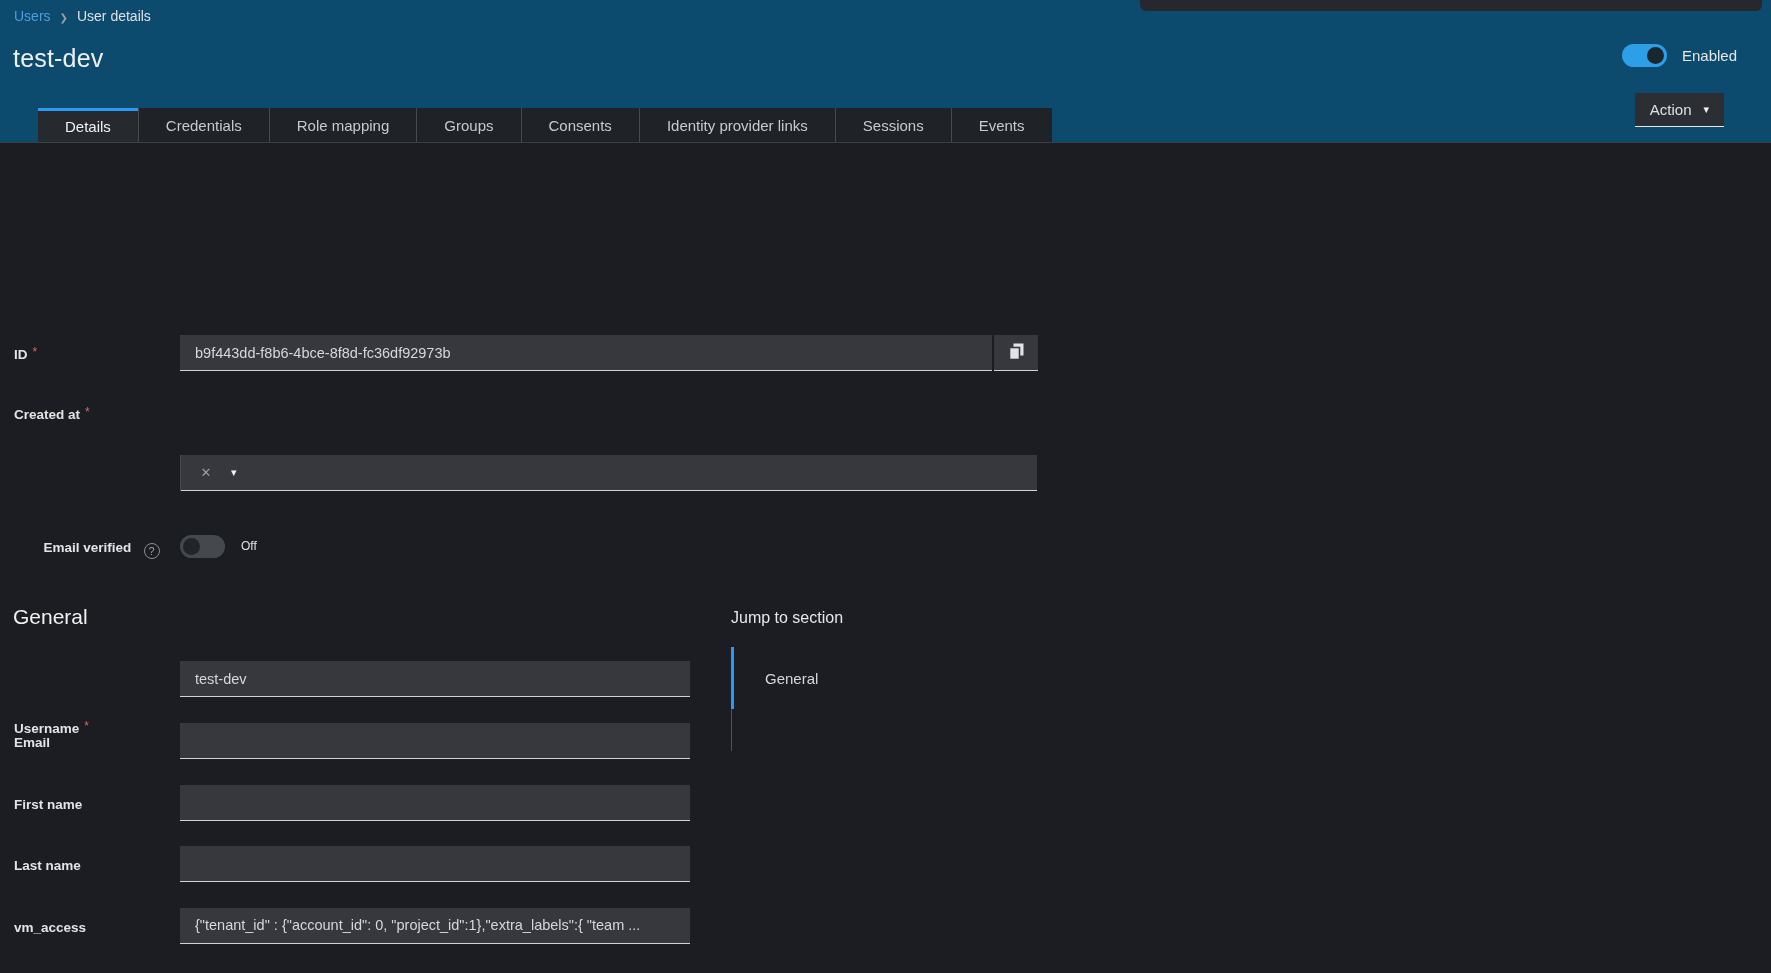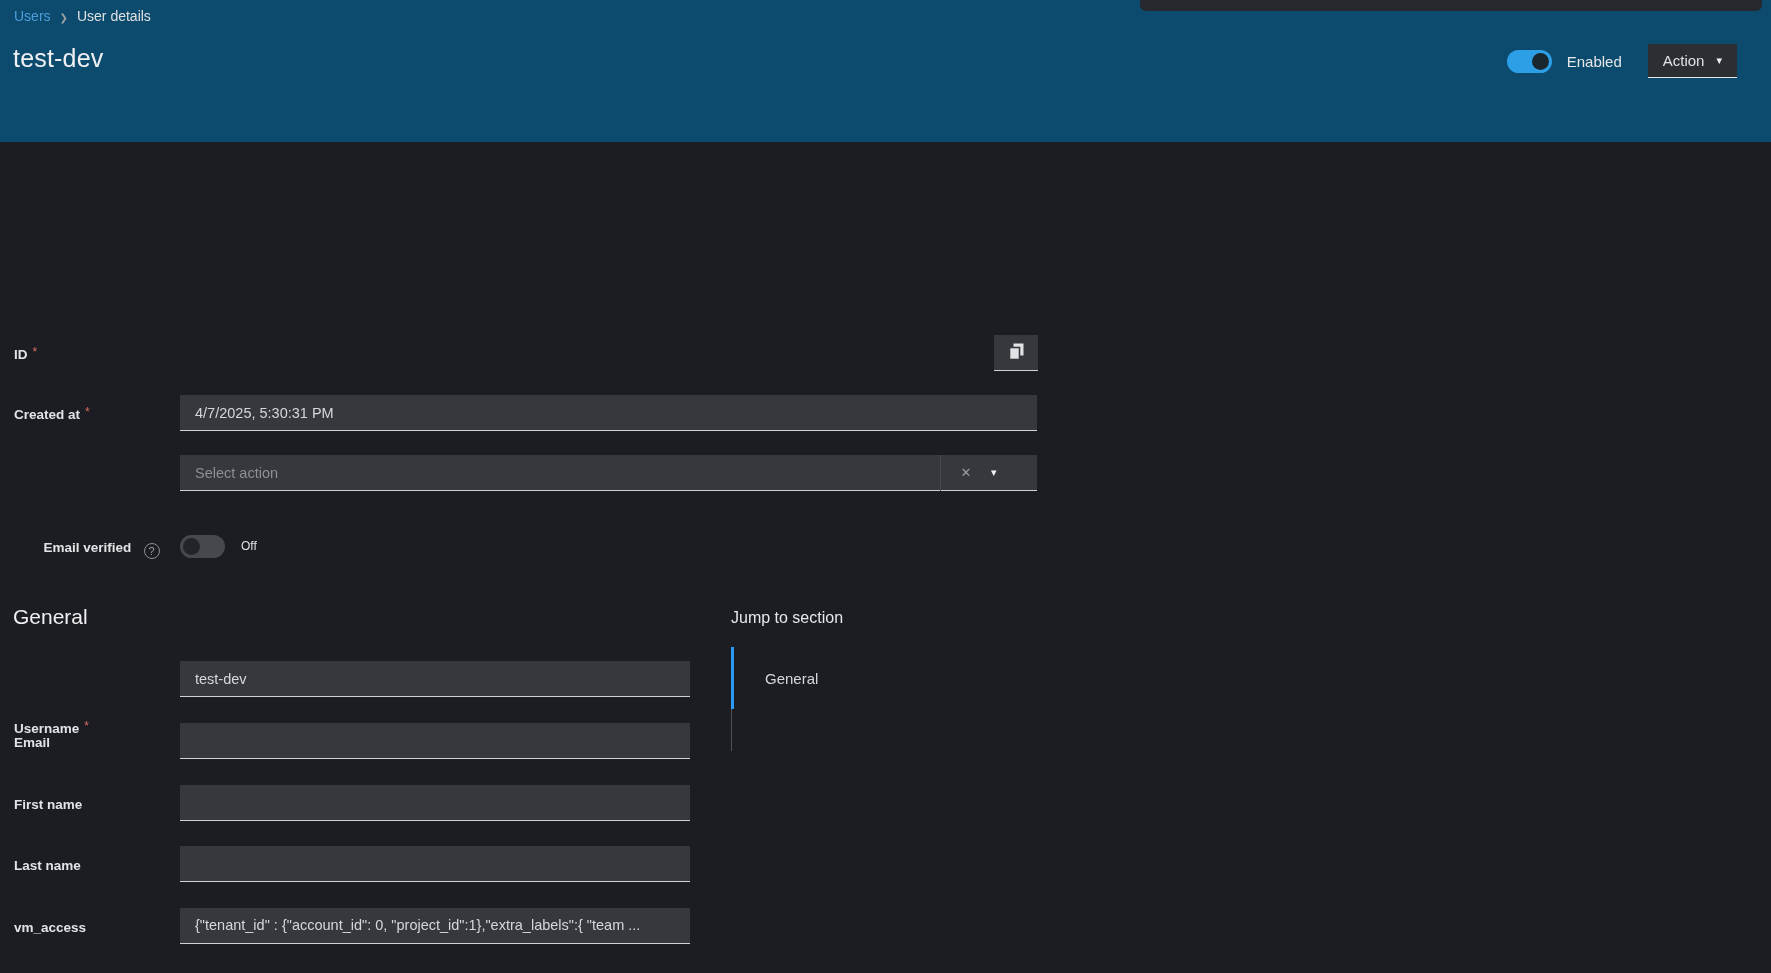--- a/index.html
+++ b/index.html
@@ -15,21 +15,21 @@
   .breadcrumb { position:absolute; top:8px; left:14px; display:flex; align-items:center;
                 gap:9px; font-size:14px; }
   .crumb-link { color:#4d9fdb; cursor:pointer; text-decoration:none; }
   .crumb-sep { color:#9fa1a4; font-size:10px; transform:translateY(1px); }
   .crumb-current { color:#dfe0e2; }
 
   .page-title { position:absolute; top:44px; left:13px; font-size:25px; font-weight:500;
                 color:#f0f0f2; letter-spacing:.2px; }
 
   .header-controls { position:absolute; top:44px; right:34px; display:flex;
-                     align-items:center; gap:26px; }
+                     align-items:center; gap:26px;flex-direction:column; }
   .toggle { width:45px; height:23px; border-radius:12px; position:relative; cursor:pointer; }
   .toggle.on { background:#2d9fe6; }
   .toggle.on .knob { position:absolute; right:3px; top:3px; width:17px; height:17px;
                      border-radius:50%; background:#19272f; }
   .toggle.off { background:#45484d; }
   .toggle.off .knob { position:absolute; left:3px; top:3px; width:17px; height:17px;
                       border-radius:50%; background:#212428; }
   .enabled-label { color:#e6e7e8; font-size:15px; }
   .action-btn { height:34px; background:#2b2e33; border:none; border-bottom:1px solid #e8e8e8;
                 color:#dfe0e2; font-size:15px; padding:0 15px; display:flex; align-items:center;
@@ -124,43 +124,52 @@
           <div class="knob"></div>
         </div>
         <span class="enabled-label">Enabled</span>
       </div>
       <button class="action-btn">
         <span>Action</span>
         <span class="action-caret">▾</span>
       </button>
     </div>
 
+    <div class="tabs">
+      <div class="tab active">Details</div>
+      <div class="tab">Credentials</div>
+      <div class="tab">Role mapping</div>
+      <div class="tab">Groups</div>
+      <div class="tab">Consents</div>
+      <div class="tab">Identity provider links</div>
+      <div class="tab">Sessions</div>
+      <div class="tab">Events</div>
+    </div>
   </div>
 
   <div class="content">
 
     <div class="flabel-col row-id" style="top:202px;">
       <span class="flabel">ID</span><span class="req">*</span>
     </div>
+    <input class="tinput row-id" style="left: 180px; width: 812px;" readonly="" value="b9f443dd-f8b6-4bce-8f8d-fc36df92973b">
     <button class="copy-btn row-id" style="left:993px;">
       <span>
         <svg width="15" height="17" viewBox="0 0 15 17">
           <rect x="4.5" y="0.5" width="10" height="12" fill="#e2e3e5"></rect>
           <rect x="0.5" y="4.5" width="10" height="12" fill="#e2e3e5" stroke="#36383d" stroke-width="1.6"></rect>
         </svg>
       </span>
     </button>
 
     <div class="flabel-col" style="top:262px;">
       <span class="flabel">Created at</span><span class="req">*</span>
     </div>
-    <input class="tinput row-created" style="left: 180px; width: 857px;" readonly="" value="4/7/2025, 5:30:31 PM">
 
     <div class="select-box row-actions" style="left:180px; width:857px;">
-      <span class="select-placeholder">Select action</span>
       <span class="select-divider"></span>
       <span class="select-clear">✕</span>
       <span class="select-caret">▾</span>
     </div>
 
     <div class="flabel-col" style="top:395px; width:175px;text-align:center;">
       <span class="flabel">Email verified</span>
       <span class="help-icon" style="margin-left:8px; transform:translateY(3px);">?</span>
     </div>
     <div class="frow row-verified" style="left:180px; top:392px;">

